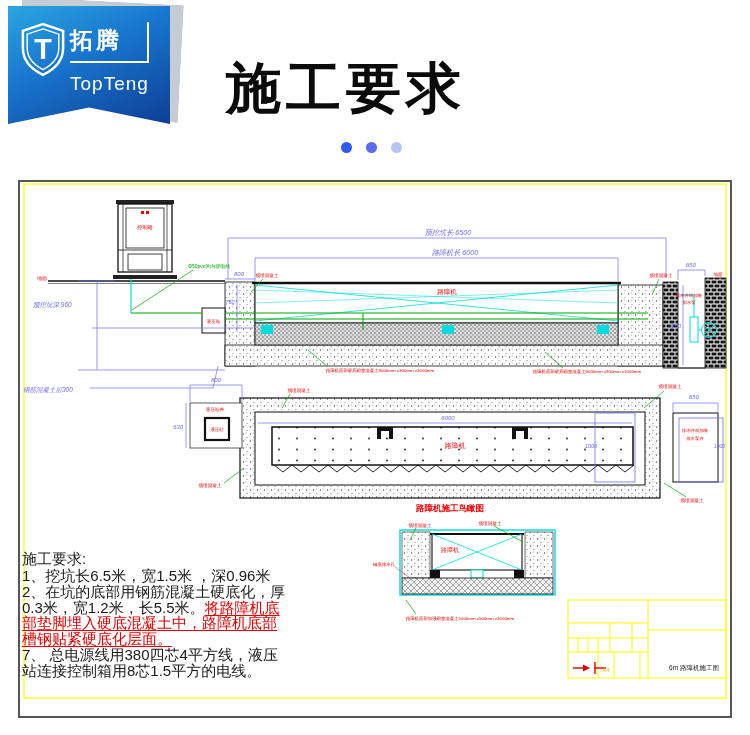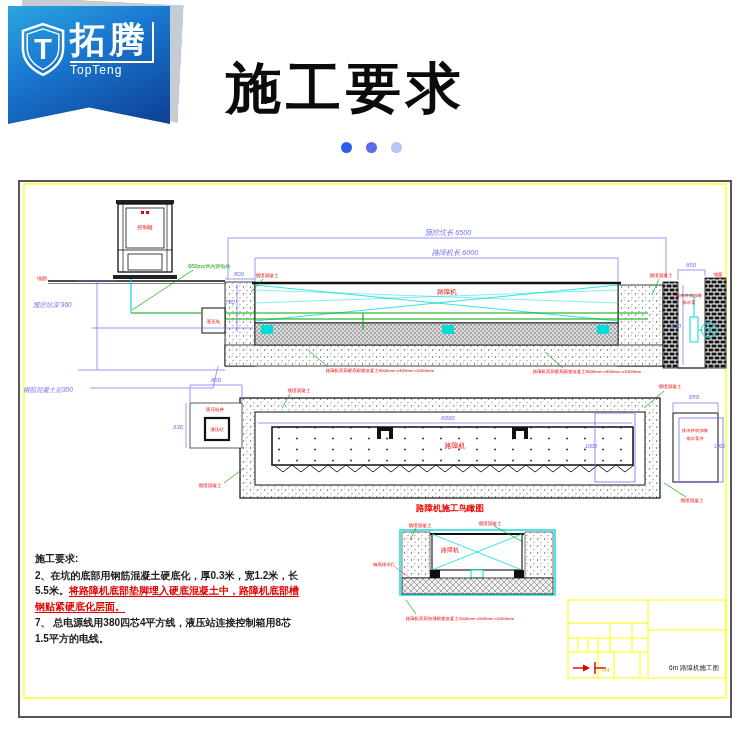--- a/index.html
+++ b/index.html
@@ -9,34 +9,34 @@
   
   .logo{position:absolute;left:8px;top:6px;width:162px;height:118px;}
   .logo .shadow{position:absolute;inset:0;background:#c6ccd3;
     clip-path:polygon(0 0,100% 0,100% 100%,50% 86%,0 100%);
     transform:translate(11px,-5px) rotate(3deg);}
   .logo .ribbon{position:absolute;inset:0;
     background:linear-gradient(155deg,#2ba6e0 0%,#1976cf 42%,#0d3f94 100%);
     clip-path:polygon(0 0,100% 0,100% 100%,50% 86%,0 100%);}
   .logo .shield{position:absolute;left:12px;top:16px;width:46px;height:56px;}
   .logo .brand{position:absolute;left:62px;top:16px;color:#fff;}
-  .logo .cn{font-size:36px;font-weight:bold;letter-spacing:3px;line-height:36px;
+  .logo .cn{font-size:23px;font-weight:bold;letter-spacing:3px;line-height:36px;
     border-bottom:2px solid #fff;padding-bottom:3px;border-right:2px solid #fff;padding-right:4px;}
-  .logo .en{font-size:12px;letter-spacing:1px;margin-top:0;}
+  .logo .en{font-size:19px;letter-spacing:1px;margin-top:10px;}
 
   
   .title{position:absolute;left:226px;top:52px;margin:0;font-size:55px;font-weight:bold;
     letter-spacing:5px;color:#0b0b0b;}
   .dots{position:absolute;left:341px;top:142px;display:flex;gap:14px;}
   .dots span{width:11px;height:11px;border-radius:50%;display:block;}
 
   
   .sheet{position:absolute;left:18px;top:180px;width:714px;height:625px;}
-  .req{position:absolute;left:17px;top:370px;width:264px;font-size:10px;line-height:15.5px;
-       color:#1a1a1a;font-weight:bold;}
+  .req{position:absolute;left:4px;top:370px;width:264px;font-size:15px;line-height:15.5px;
+       color:#1a1a1a;}
   .req p{margin:1px 0;}
   .req .red-ul{color:#e00000;text-decoration:underline;text-underline-offset:2px;}
 
   
   text{font-family:"Liberation Sans","DejaVu Sans",sans-serif;}
   .dim{fill:#6f6ff2;font-style:italic;}
   .red{fill:#f00000;}
   .grn{fill:#00a800;}
   .blk{fill:#222;}
   .yel{fill:#d8c400;}
@@ -315,18 +315,19 @@
         <line x1="582" y1="482" x2="582" y2="494" transform="translate(-5,0)"></line>
       </g>
       <text x="588" y="492" font-size="6" class="yel" text-anchor="middle">A4</text>
       <text x="676" y="490" font-size="6.5" class="blk" text-anchor="middle">6m 路障机施工图</text>
     </g>
   </svg>
 
   
   <div class="req">
     <p>施工要求:</p>
+    <p>1、挖坑长6.5米，宽1.5米 ，深0.96米</p>
     <p><span>2、在坑的底部用钢筋混凝土硬底化，厚0.3米，宽1.2米，长5.5米。</span><span class="red-ul">将路障机底部垫脚埋入硬底混凝土中，路障机底部槽钢贴紧硬底化层面。</span></p>
     <p>7、 总电源线用380四芯4平方线，液压站连接控制箱用8芯1.5平方的电线。</p>
   </div>
   </div>
 
 </div>
 
 </body></html>

